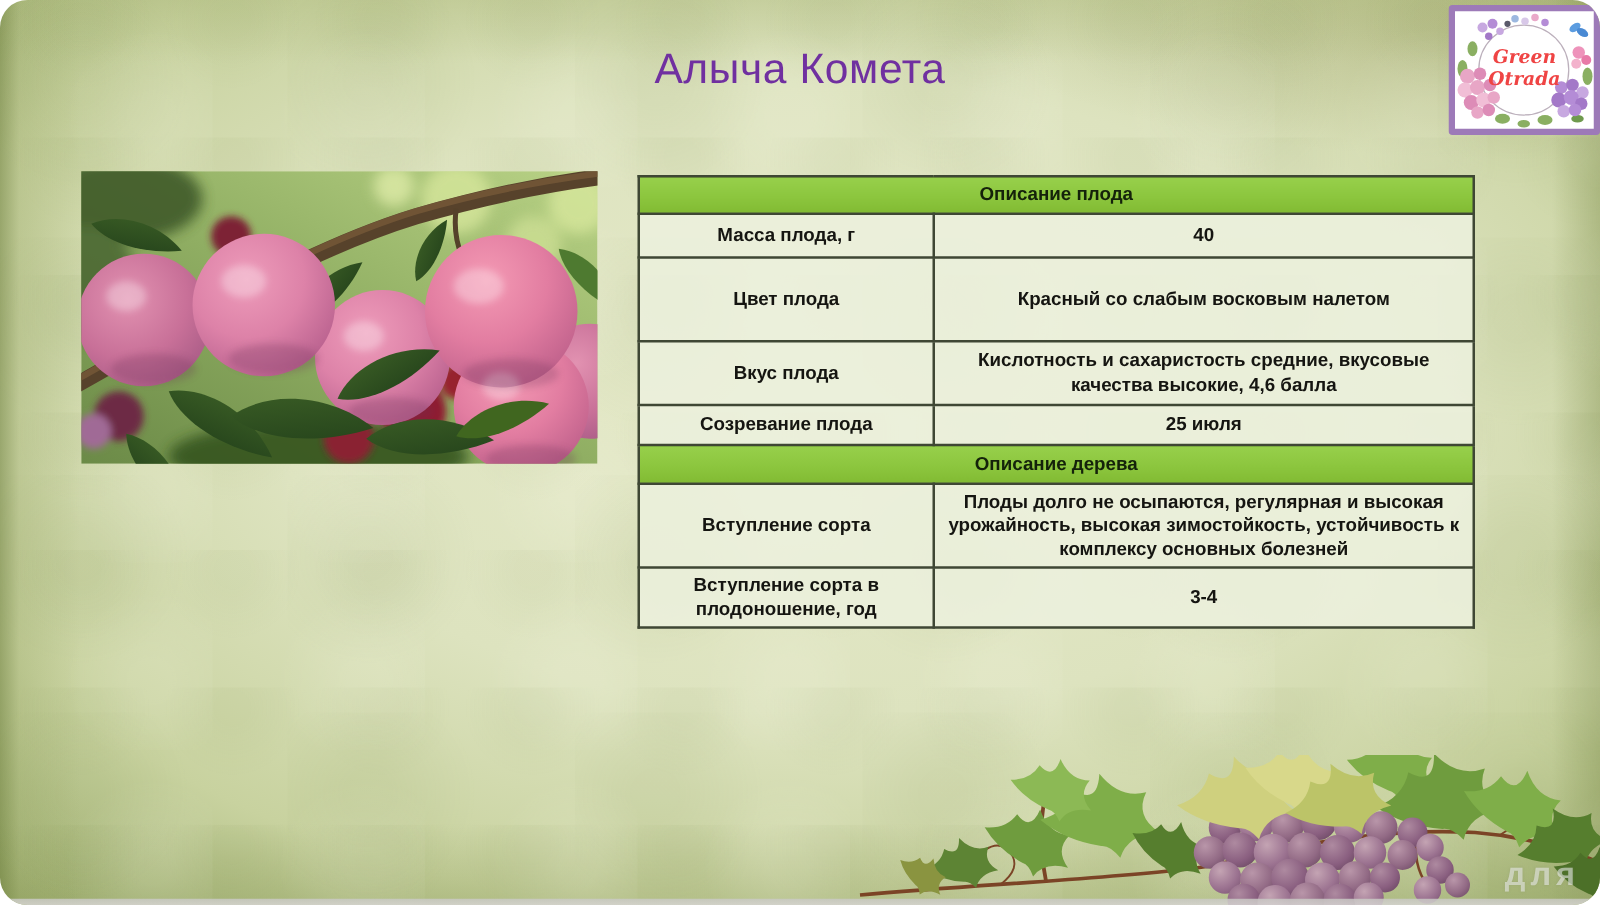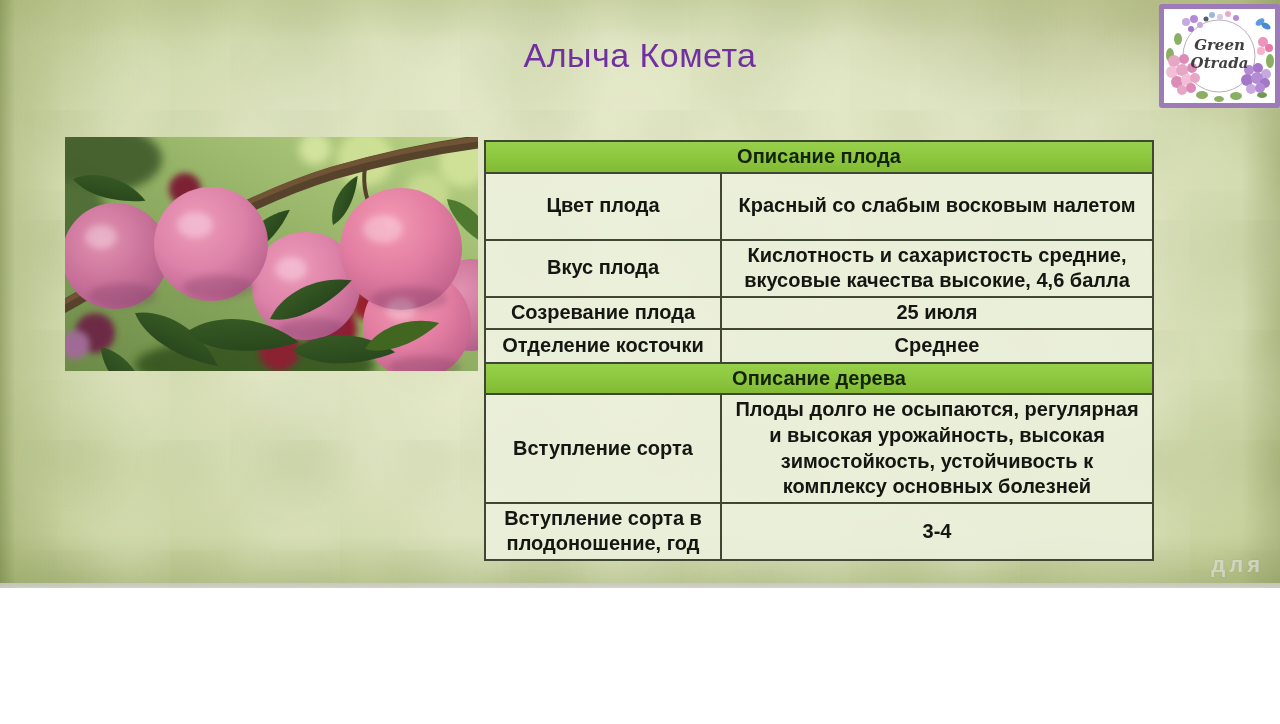--- a/index.html
+++ b/index.html
@@ -1,25 +1,26 @@
 <!DOCTYPE html>
 <html lang="ru"><head>
 <meta charset="utf-8">
 <style>
   html,body{margin:0;padding:0;}
   body{width:1280px;height:724px;font-family:"Liberation Sans",sans-serif;overflow:hidden;}
   #slide{
-    position:relative;width:1280px;height:588px;overflow:hidden;
+    position:relative;width:1280px;height:724px;overflow:hidden;
     background:
       linear-gradient(90deg, rgba(110,128,62,.55) 0%, rgba(150,165,100,.30) 1.2%, rgba(0,0,0,0) 5%),
       linear-gradient(270deg, rgba(125,140,75,.40) 0%, rgba(0,0,0,0) 3%),
       linear-gradient(0deg, rgba(140,155,90,.35) 0%, rgba(0,0,0,0) 9%),
       linear-gradient(180deg, rgba(170,182,120,.35) 0%, rgba(0,0,0,0) 7%),
       radial-gradient(ellipse 760px 190px at 96% 2%, rgba(120,110,55,.22) 0%, rgba(0,0,0,0) 60%),
       radial-gradient(ellipse 1000px 560px at 52% 44%, #e6eaca 0%, #dde3bf 45%, #c8d29f 75%, #a9b87c 93%, #95a565 100%);
+    border-radius: 22px;
   }
   .texture{
     position:absolute;inset:0;pointer-events:none;
     background-image:
       radial-gradient(circle at 28% 34%, rgba(108,128,58,0.07) 0 9%, rgba(0,0,0,0) 42%),
       radial-gradient(circle at 72% 62%, rgba(255,255,242,0.12) 0 10%, rgba(0,0,0,0) 46%),
       radial-gradient(circle at 55% 15%, rgba(108,128,58,0.05) 0 12%, rgba(0,0,0,0) 48%);
     background-size:230px 190px,170px 150px,120px 110px;
   }
   .page-title{
@@ -29,50 +30,50 @@
   }
   
   .logo{
     position:absolute;left:1159px;top:4px;width:121px;height:104px;
     background:#fff;border:5px solid #9d7ab8;box-sizing:border-box;border-radius:3px;
   }
   .logo svg{position:absolute;inset:0;width:100%;height:100%;}
   .logo-text{
     position:absolute;left:0;top:27px;width:100%;text-align:center;
     font-family:"DejaVu Serif",serif;font-style:italic;font-weight:bold;
-    font-size:15px;line-height:1.2;color:#404040;
+    font-size:15px;line-height:1.2;color:#ef4444;
   }
   
   .photo{position:absolute;left:65px;top:137px;width:413px;height:234px;}
   
   table.spec{
-    position:absolute;left:484px;top:140px;width:668px;
+    position:absolute;left:510px;top:140px;width:668px;
     border-collapse:collapse;table-layout:fixed;
-    font-size:20px;font-weight:bold;color:#151511;
+    font-size:15px;font-weight:bold;color:#151511;
   }
   table.spec td{
     border:2px solid #3f4734;padding:2px 10px;text-align:center;vertical-align:middle;
     background:rgba(236,240,221,0.88);line-height:1.28;
   }
   table.spec td.hdr{
     background:linear-gradient(180deg,#97d04b 0%,#8cc63e 55%,#82bb33 100%);
     color:#14220a;
   }
   col.c-label{width:236px;} col.c-value{width:432px;}
   tr.h30{height:30px} tr.h35{height:35px} tr.h67{height:67px} tr.h66{height:66px}
   tr.h51{height:51px} tr.h32{height:32px} tr.h34{height:34px} tr.h31{height:31px}
   tr.h40{height:40px} tr.h48{height:48px}
   
   .grapes{position:absolute;left:680px;top:604px;width:600px;height:120px;}
   .watermark{
     position:absolute;right:16px;bottom:12px;text-align:center;
     color:rgba(240,240,244,0.55);font-weight:bold;line-height:.95;
     text-shadow:0 0 2px rgba(120,130,90,.25);
   }
-  .watermark .wm1{font-size:22px;letter-spacing:4px;}
+  .watermark .wm1{font-size:26px;letter-spacing:4px;}
   .watermark .wm2{font-size:46px;letter-spacing:2px;}
   .bottom-strip{
     position:absolute;left:0;bottom:0;width:1280px;height:5px;
     background:linear-gradient(180deg,#c9c9c4,#d6d4d2);opacity:.85;
   }
 </style>
 </head>
 <body>
 
 <div id="slide">
@@ -256,35 +257,35 @@
 
   <table class="spec">
     <colgroup>
         <col class="c-label">
         <col class="c-value">
       </colgroup>
     <tbody>
       <tr class="h30">
           <td class="hdr" colspan="2">Описание плода</td>
         </tr>
+      <tr class="h35">
+        <td>Масса плода, г</td>
+        <td>40</td>
+      </tr>
       <tr class="h67">
         <td>Цвет плода</td>
         <td>Красный со слабым восковым налетом</td>
       </tr>
       <tr class="h51">
         <td>Вкус плода</td>
         <td>Кислотность и сахаристость средние, вкусовые качества высокие, 4,6 балла</td>
       </tr>
       <tr class="h32">
         <td>Созревание плода</td>
         <td>25 июля</td>
-      </tr>
-      <tr class="h34">
-        <td>Отделение косточки</td>
-        <td>Среднее</td>
       </tr>
       <tr class="h31">
           <td class="hdr" colspan="2">Описание дерева</td>
         </tr>
       <tr class="h67">
         <td>Вступление сорта</td>
         <td>Плоды долго не осыпаются, регулярная и высокая урожайность, высокая зимостойкость, устойчивость к комплексу основных болезней</td>
       </tr>
       <tr class="h48">
         <td>Вступление сорта в плодоношение, год</td>

